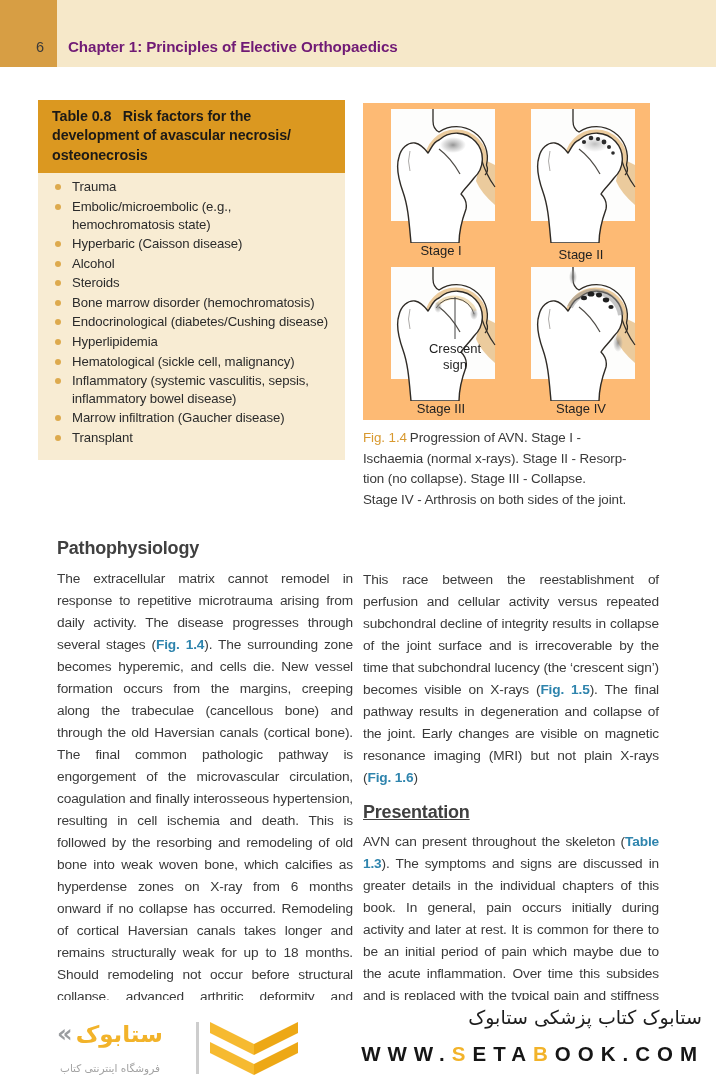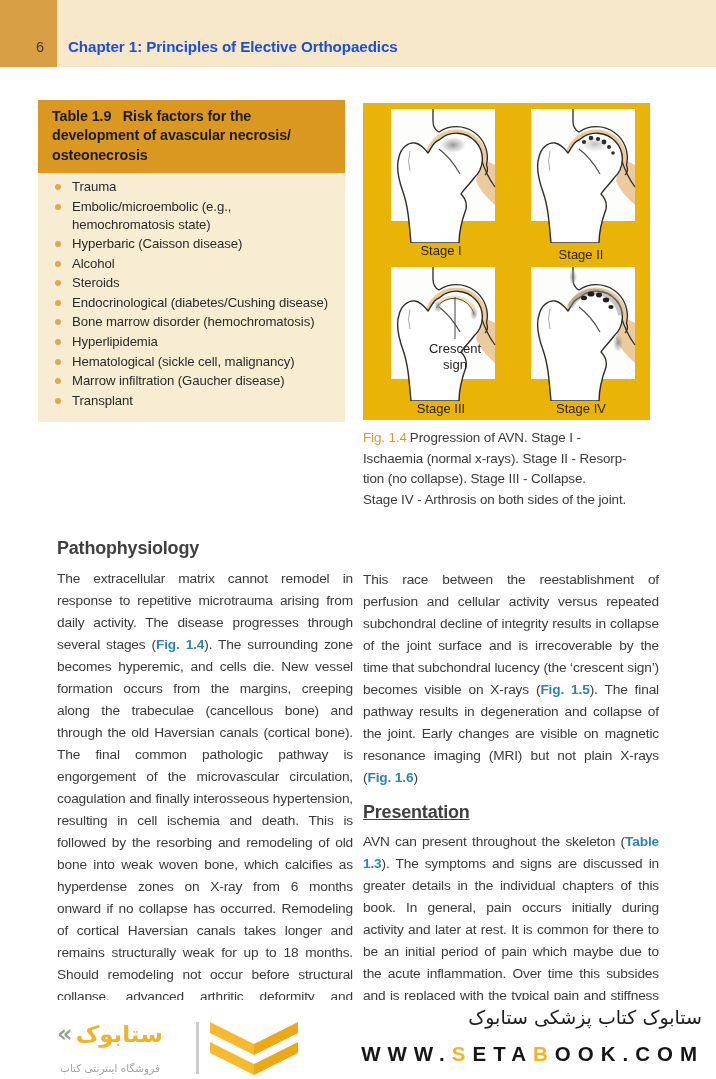--- a/index.html
+++ b/index.html
@@ -3,32 +3,32 @@
 <meta charset="utf-8">
 <style>
   * { margin:0; padding:0; box-sizing:border-box; }
   body { background:#888; font-family:"Liberation Sans", sans-serif; }
   .page { position:relative; width:716px; height:1079px; background:#ffffff; margin:0 auto; overflow:hidden; }
 
   
   .header-band { position:absolute; left:0; top:0; width:716px; height:67px; background:#f6e8c9; }
   .page-num-block { position:absolute; left:0; top:0; width:57px; height:67px; background:#d79e44; }
   .page-number { position:absolute; right:13px; top:39px; font-size:14.5px; color:#3a3a3a; }
-  .chapter-title { position:absolute; left:68px; top:38px; font-size:15.2px; font-weight:bold; color:#1d4ed8; letter-spacing:-0.1px; }
+  .chapter-title { position:absolute; left:68px; top:38px; font-size:15.2px; font-weight:bold; color:#701a75; letter-spacing:-0.1px; }
 
   
   .risk-table { position:absolute; left:38px; top:100px; width:307px; }
   .risk-header { background:#db9820; padding:7px 12px 8px 14px; font-size:14.3px; font-weight:bold; color:#1c1a17; line-height:1.36; letter-spacing:-0.1px; }
   .risk-body { background:#f8ecd3; padding:5px 8px 11px 12px; }
   .risk-body ul { list-style:none; }
   .risk-body li { position:relative; padding-left:22px; font-size:13.2px; line-height:17.6px; color:#2b2b2b; margin-bottom:2px; letter-spacing:-0.1px; }
   .risk-body li::before { content:''; position:absolute; left:5px; top:6px; width:6px; height:6px; border-radius:50%; background:#ddaa4e; }
 
   
-  .avn-figure { position:absolute; left:363px; top:103px; width:287px; height:317px; background:#eab308; }
+  .avn-figure { position:absolute; left:363px; top:103px; width:287px; height:317px; background:#fdba74; }
   .hip-cell { position:absolute; width:120px; height:134px; }
   .hip-cell svg { display:block; overflow:hidden; }
   .stage-label { position:absolute; width:120px; text-align:center; font-size:13px; color:#222; }
   .crescent-label { position:absolute; left:42px; top:238px; width:100px; text-align:center; font-size:13px; line-height:15.5px; color:#1e1e1e; }
 
   .fig-caption { position:absolute; left:363px; top:428px; width:296px; font-size:13.4px; line-height:20.5px; color:#3a3a3a; letter-spacing:-0.1px; }
   .cap-label { color:#d8992f; margin-right:3px; }
 
   
   .section-heading { font-size:18px; font-weight:bold; color:#404040; letter-spacing:-0.2px; }
@@ -61,34 +61,35 @@
 
   <div class="header-band">
     <div class="page-num-block">
       <span class="page-number">6</span>
     </div>
     <div class="chapter-title">Chapter 1: Principles of Elective Orthopaedics</div>
   </div>
 
   <div class="risk-table">
     <div class="risk-header">
-      <span>Table 1.9</span>&nbsp;&nbsp;
+      <span>Table 0.8</span>&nbsp;&nbsp;
       <span>Risk factors for the development of avascular necrosis/ osteonecrosis</span>
     </div>
     <div class="risk-body">
       <ul>
         <li>Trauma</li>
         <li>Embolic/microembolic (e.g., hemochromatosis state)</li>
         <li>Hyperbaric (Caisson disease)</li>
         <li>Alcohol</li>
         <li>Steroids</li>
+        <li>Bone marrow disorder (hemochromatosis)</li>
         <li>Endocrinological (diabetes/Cushing disease)</li>
-        <li>Bone marrow disorder (hemochromatosis)</li>
         <li>Hyperlipidemia</li>
         <li>Hematological (sickle cell, malignancy)</li>
+        <li>Inflammatory (systemic vasculitis, sepsis, inflammatory bowel disease)</li>
         <li>Marrow infiltration (Gaucher disease)</li>
         <li>Transplant</li>
       </ul>
     </div>
   </div>
 
   <div class="avn-figure">
     <div class="hip-cell" style="left:18px; top:6px;">
       <svg class="hip" width="120" height="134" viewBox="0 0 120 134">
     <rect x="10" y="0" width="104" height="112" fill="#fdfdfc"></rect>

